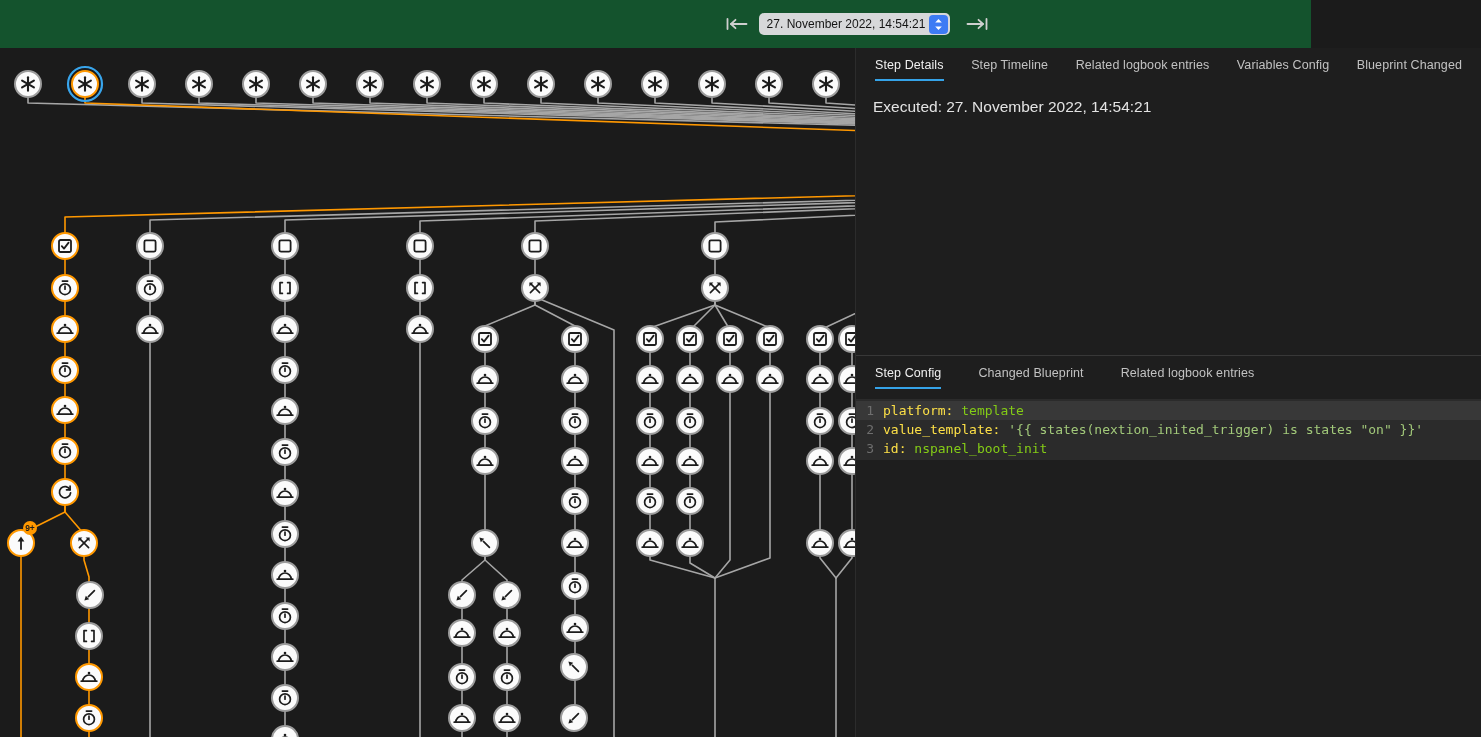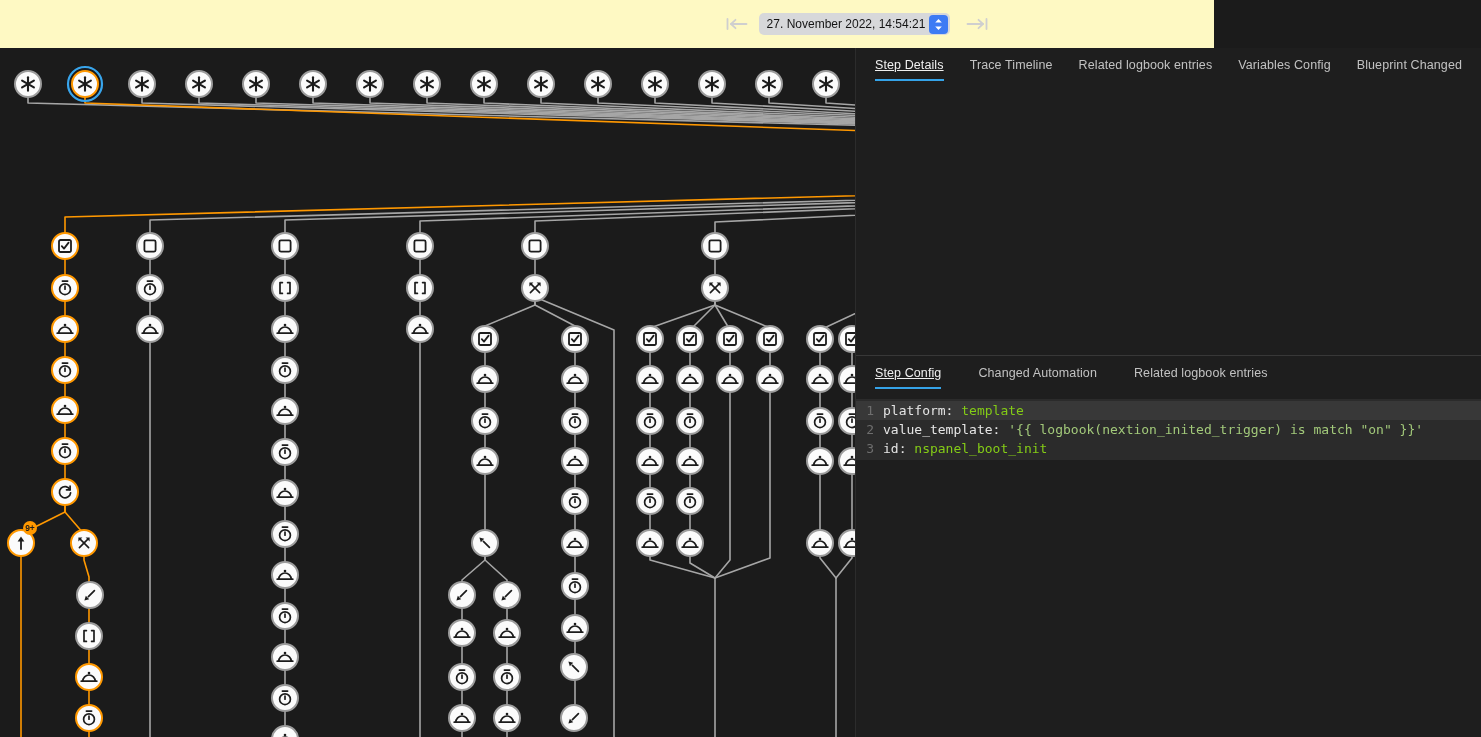--- a/index.html
+++ b/index.html
@@ -3,21 +3,21 @@
 <meta charset="utf-8">
 <style>
   * { box-sizing: border-box; }
   html,body { margin:0; padding:0; }
   body {
     width:1481px; height:737px; position:relative; overflow:hidden;
     background:#1b1b1b; font-family:"Liberation Sans", sans-serif;
   }
 
   
-  .topbar { position:absolute; left:0; top:0; width:1214px; height:48px; background:#fef9c3; }
+  .topbar { position:absolute; left:0; top:0; width:1311px; height:48px; background:#14532d; }
   .nav-btn { position:absolute; top:17px; width:22px; height:14px; cursor:pointer; }
   #prev-btn { left:726px; }
   #next-btn { left:966px; }
   .ts-select {
     position:absolute; left:759px; top:13px; width:191px; height:22px;
     background:#d7d8da; border-radius:5px; display:flex; align-items:center;
     font-size:12px; color:#141414; cursor:pointer;
   }
   .ts-select .label { flex:1; text-align:center; padding-left:4px; white-space:nowrap; }
   .ts-select .stepper {
@@ -34,39 +34,39 @@
     position:absolute; left:855px; top:48px; width:626px; height:689px;
     background:#1e1e1e; border-left:1px solid #2c2c2c;
   }
   .tabs-row { display:flex; align-items:stretch; height:33px; padding:0 19px; }
   .tabs-row.spread { justify-content:space-between; }
   .tabs-row.left { justify-content:flex-start; gap:37px; }
   .tab {
     display:flex; align-items:center; position:relative; cursor:pointer;
     font-size:12.5px; color:#c2c2c2; letter-spacing:0.1px; white-space:nowrap;
   }
-  .tab.active { color:#f0f0f0;text-decoration:underline; }
+  .tab.active { color:#f0f0f0; }
   .tab.active::after {
     content:""; position:absolute; left:0; right:0; bottom:0; height:2px; background:#35a3e8;
   }
   .executed { padding:17px 17px; font-size:15.5px; color:#e3e3e3; }
 
   .bottom-panel {
     position:absolute; left:0; top:307px; right:0; bottom:0;
     background:#1e1e1e; border-top:1px solid #383838;
   }
   .code-block {
     margin-top:10px; background:#2b2b2b; padding:2px 0;
     font-family:"DejaVu Sans Mono", monospace; font-size:13px; line-height:19px;
   }
   .code-row { display:flex; }
   .code-row.active { background:#383838; }
   .ln { width:18px; flex:none; text-align:right; color:#6e6e6e; padding-left:4px; user-select:none; }
   .code-text { padding-left:9px; white-space:pre; }
-  .tok-key { color:#e5e5e5; }
+  .tok-key { color:#fde047; }
   .tok-string { color:#a2c97a; }
   .tok-plain { color:#84cc16; }
 </style>
 </head>
 <body>
 
 <div class="topbar">
   <div class="nav-btn" id="prev-btn">
     <svg width="22" height="14" viewBox="0 0 22 14">
       <g stroke="#cfcfcf" stroke-width="1.8" fill="none" stroke-linecap="round" stroke-linejoin="round">
@@ -921,40 +921,41 @@
           <path d="M -6.2 4.2 A 6.2 6.2 0 0 1 6.2 4.2"></path>
           <line x1="-7.8" y1="4.2" x2="7.8" y2="4.2"></line>
           <circle cx="0" cy="-4" r="1.3" fill="#1c1c1c" stroke="none"></circle>
         </g>
       </g>
     </svg></div>
 
 <div class="right-panel">
   <div class="tabs-row spread" id="top-tabs">
       <div class="tab active">Step Details</div>
-      <div class="tab">Trace Timeline</div>
+      <div class="tab">Step Timeline</div>
       <div class="tab">Related logbook entries</div>
       <div class="tab">Variables Config</div>
       <div class="tab">Blueprint Changed</div>
     </div>
+  <div class="executed">Executed: 27. November 2022, 14:54:21</div>
 
   <div class="bottom-panel">
     <div class="tabs-row left" id="bottom-tabs">
         <div class="tab active">Step Config</div>
-        <div class="tab">Changed Automation</div>
+        <div class="tab">Changed Blueprint</div>
         <div class="tab">Related logbook entries</div>
       </div>
     <div class="code-block" id="code-lines">
         <div class="code-row active">
           <span class="ln">1</span>
           <span class="code-text"><span class="tok-key">platform:</span><span class="tok-plain"> template</span></span>
         </div>
         <div class="code-row">
           <span class="ln">2</span>
-          <span class="code-text"><span class="tok-key">value_template:</span><span class="tok-plain"> </span><span class="tok-string">'{{ logbook(nextion_inited_trigger) is match "on" }}'</span></span>
+          <span class="code-text"><span class="tok-key">value_template:</span><span class="tok-plain"> </span><span class="tok-string">'{{ states(nextion_inited_trigger) is states "on" }}'</span></span>
         </div>
         <div class="code-row">
           <span class="ln">3</span>
           <span class="code-text"><span class="tok-key">id:</span><span class="tok-plain"> nspanel_boot_init</span></span>
         </div>
       </div>
   </div>
 </div>
 
 </body></html>

